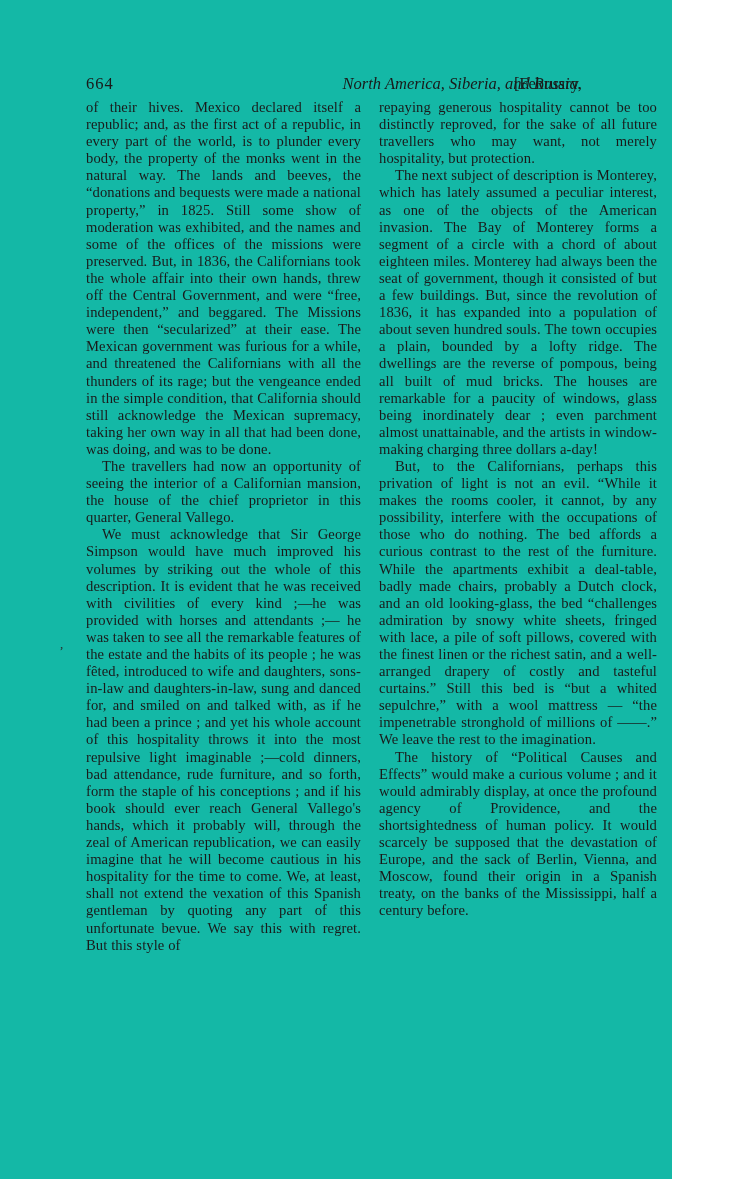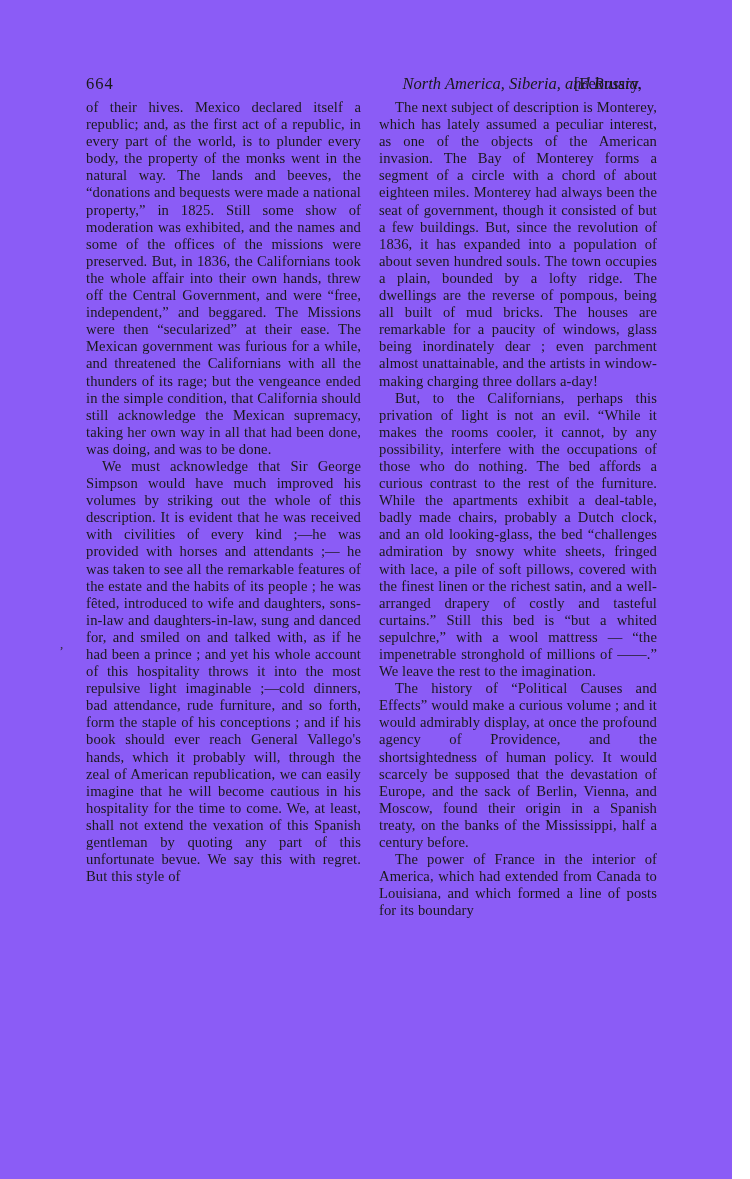--- a/index.html
+++ b/index.html
@@ -4,22 +4,22 @@
 <style>
   html, body { margin: 0; padding: 0; }
   body {
     width: 750px; height: 1179px;
     background: #ffffff;
     font-family: "Liberation Serif", serif;
     color: #1a1a1a;
   }
   .page {
     position: relative;
-    width: 732px; height: 1179px;
-    background: #8b5cf6;
+    width: 672px; height: 1179px;
+    background: #14b8a6;
     overflow: hidden;
   }
   .header {
     position: absolute;
     top: 74px; left: 86px; right: 90px;
     height: 20px;
     font-size: 16.5px;
   }
   .page-number {
     position: absolute; left: 0; top: 0;
@@ -66,23 +66,24 @@
     <span class="page-number">664</span>
     <span class="running-title">North America, Siberia, and Russia.</span>
     <span class="issue-marker">[February,</span>
   </div>
 
   <span class="margin-mark">,</span>
 
   <div class="body-text">
     <div class="col col-left" id="col-left">
         <p class="para"><span>of their hives.  Mexico declared itself a republic; and, as the first act of a republic, in every part of the world, is to plunder every body, the property of the monks went in the natural way.  The lands and beeves, the “donations and bequests were made a national property,” in 1825.  Still some show of moderation was exhibited, and the names and some of the offices of the missions were preserved.  But, in 1836, the Californians took the whole affair into their own hands, threw off the Central Government, and were “free, independent,” and beggared.  The Missions were then “secularized” at their ease.  The Mexican government was furious for a while, and threatened the Californians with all the thunders of its rage; but the vengeance ended in the simple condition, that California should still acknowledge the Mexican supremacy, taking her own way in all that had been done, was doing, and was to be done.</span></p>
+        <p class="para indent"><span>The travellers had now an opportunity of seeing the interior of a Californian mansion, the house of the chief proprietor in this quarter, General Vallego.</span></p>
         <p class="para indent"><span>We must acknowledge that Sir George Simpson would have much improved his volumes by striking out the whole of this description.  It is evident that he was received with civilities of every kind ;—he was provided with horses and attendants ;— he was taken to see all the remarkable features of the estate and the habits of its people ; he was </span><span class="italic">fêted</span><span>, introduced to wife and daughters, sons-in-law and daughters-in-law, sung and danced for, and smiled on and talked with, as if he had been a prince ;  and yet his whole account of this hospitality throws it into the most repulsive light imaginable ;—cold dinners, bad attendance, rude furniture, and so forth, form the staple of his conceptions ; and if his book should ever reach General Vallego's hands, which it probably will, through the zeal of American republication, we can easily imagine that he will become cautious in his hospitality for the time to come.  We, at least, shall not extend the vexation of this Spanish gentleman by quoting any part of this unfortunate </span><span class="italic">bevue</span><span>.  We say this with regret.  But this style of</span></p>
       </div>
     <div class="col col-right" id="col-right">
+        <p class="para"><span>repaying generous hospitality cannot be too distinctly reproved, for the sake of all future travellers who may want, not merely hospitality, but protection.</span></p>
         <p class="para indent"><span>The next subject of description is Monterey, which has lately assumed a peculiar interest, as one of the objects of the American invasion.  The Bay of Monterey forms a segment of a circle with a chord of about eighteen miles.  Monterey had always been the seat of government, though it consisted of but a few buildings.  But, since the revolution of 1836, it has expanded into a population of about seven hundred souls.  The town occupies a plain, bounded by a lofty ridge.  The dwellings are the reverse of pompous, being all built of mud bricks.  The houses are remarkable for a paucity of windows, glass being inordinately dear ; even parchment almost unattainable, and the artists in window-making charging three dollars a-day!</span></p>
         <p class="para indent"><span>But, to the Californians, perhaps this privation of light is not an evil. “While it makes the rooms cooler, it cannot, by any possibility, interfere with the occupations of those who do nothing.  The bed affords a curious contrast to the rest of the furniture.  While the apartments exhibit a deal-table, badly made chairs, probably a Dutch clock, and an old looking-glass, the bed “challenges admiration by snowy white sheets, fringed with lace, a pile of soft pillows, covered with the finest linen or the richest satin, and a well-arranged drapery of costly and tasteful curtains.”  Still this bed is “but a whited sepulchre,” with a wool mattress — “the impenetrable stronghold of millions of ——.”  We leave the rest to the imagination.</span></p>
         <p class="para indent"><span>The history of “Political Causes and Effects” would make a curious volume ; and it would admirably display, at once the profound agency of Providence, and the shortsightedness of human policy.  It would scarcely be supposed that the devastation of Europe, and the sack of Berlin, Vienna, and Moscow, found their origin in a Spanish treaty, on the banks of the Mississippi, half a century before.</span></p>
-        <p class="para indent"><span>The power of France in the interior of America, which had extended from Canada to Louisiana, and which formed a line of posts for its boundary</span></p>
       </div>
   </div>
 
 </div>
 
 </body></html>

